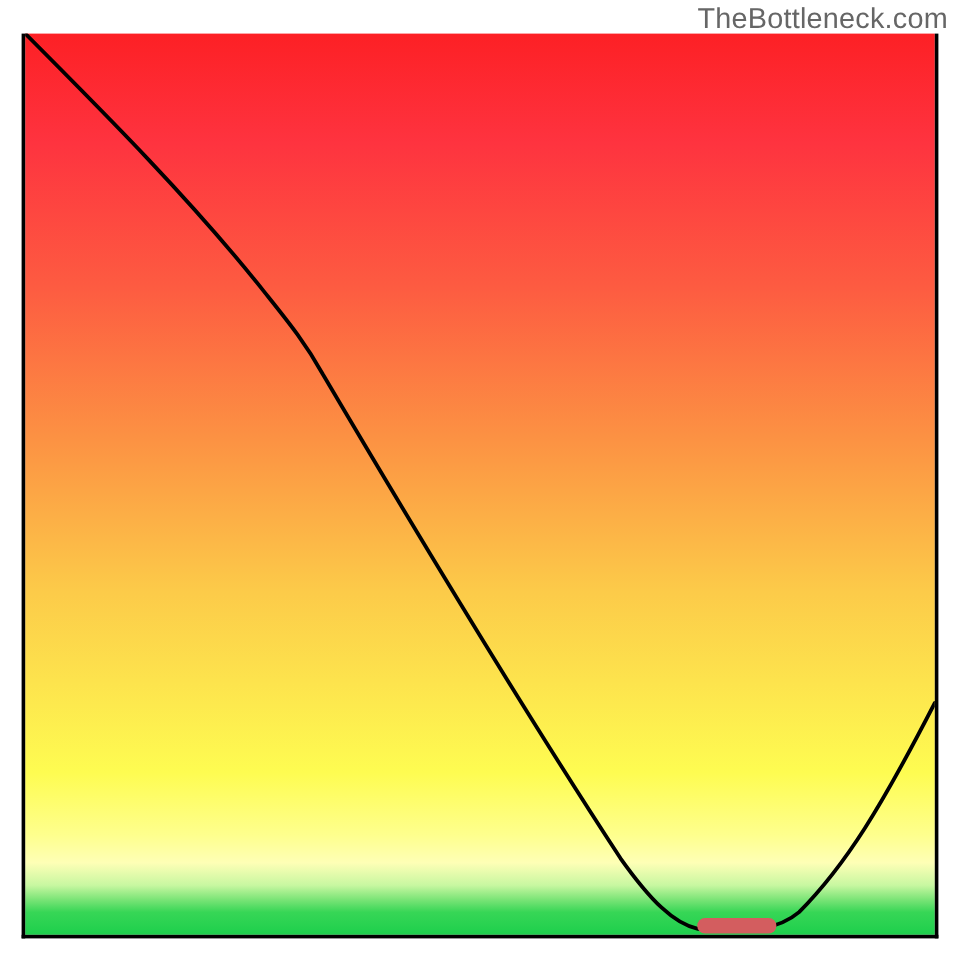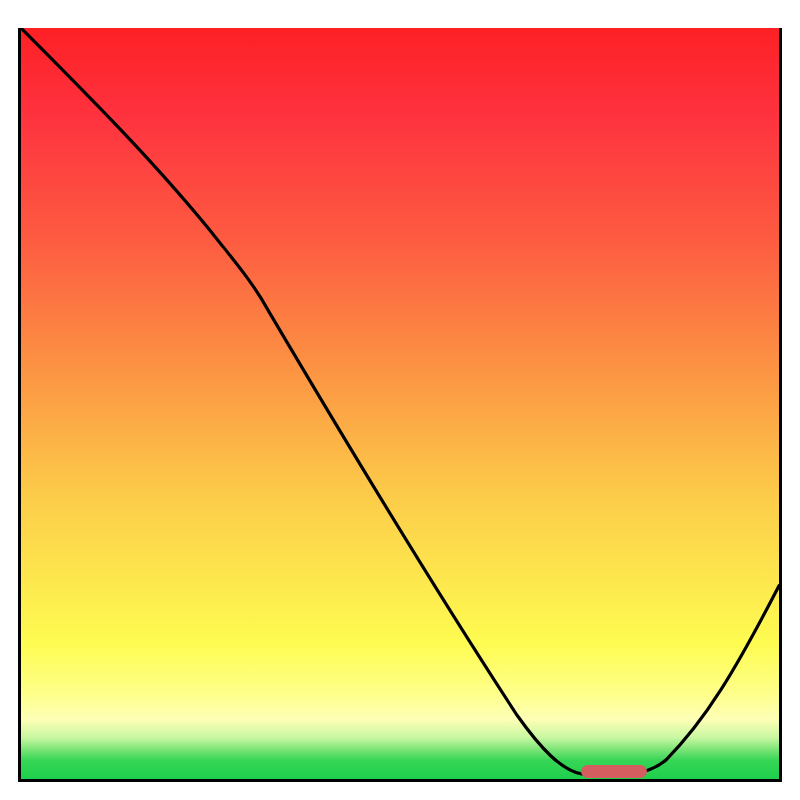--- a/index.html
+++ b/index.html
@@ -60,20 +60,21 @@
   .marker {
     position: absolute;
     background: #d35d5f;
     border-radius: 7px;
   }
 </style>
 </head>
 <body>
 
 <div class="container">
+  <div class="watermark">TheBottleneck.com</div>
 
   <div class="plot-area">
     <svg class="curve" viewBox="0 0 764 754" preserveAspectRatio="none">
 
       <path d="
         M 0 0
         C 70 70, 140 140, 200 215
         C 220 240, 235 258, 250 285
         C 330 420, 420 568, 500 690
         C 525 725, 545 745, 565 749

